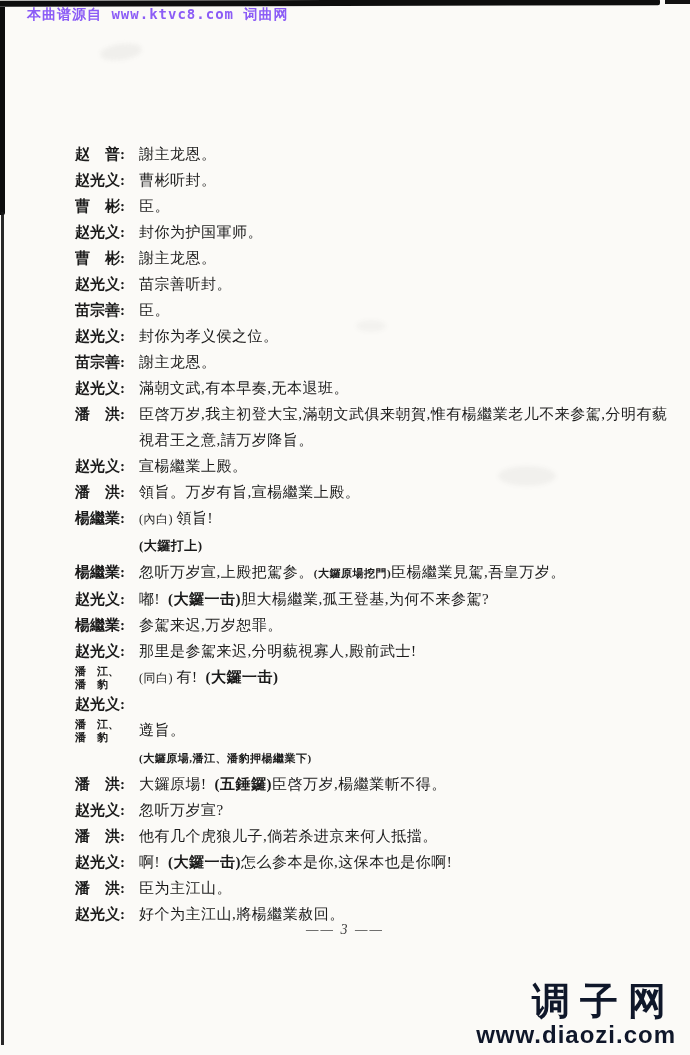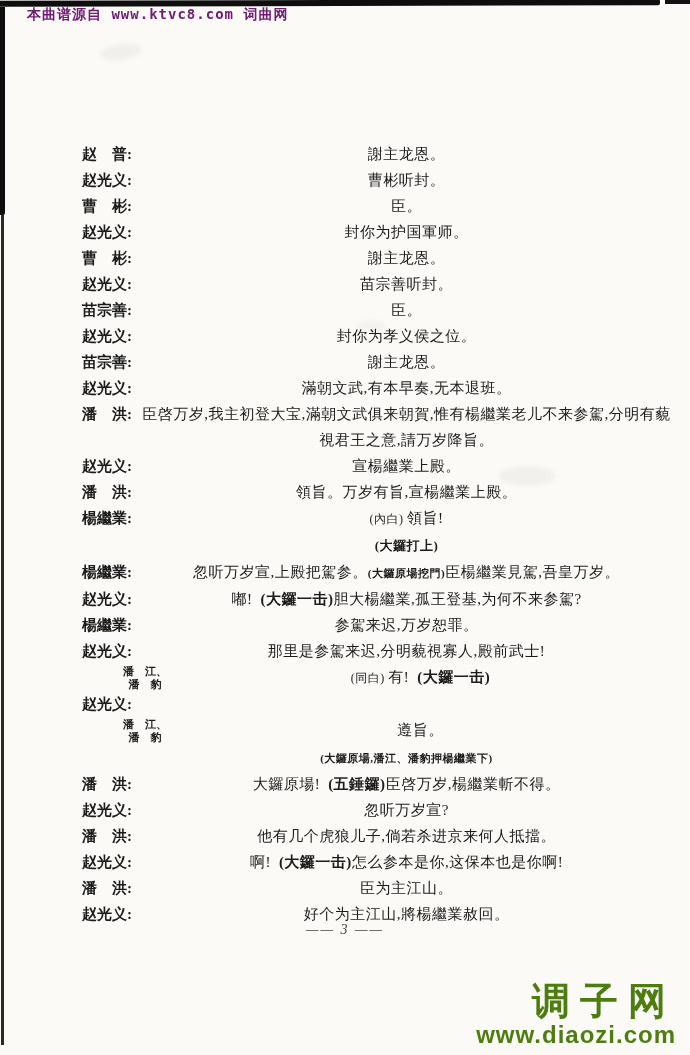--- a/index.html
+++ b/index.html
@@ -36,30 +36,30 @@
   
   .wm-top{
     position:absolute;top:6px;left:27px;
     font-family:"DejaVu Sans Mono", monospace;
     font-size:14px;letter-spacing:1px;
     font-weight:bold;
   }
 
   
   .script{
-    position:absolute;top:141px;left:75px;right:16px;text-align:center;
+    position:absolute;top:141px;left:75px;right:16px;
   }
   .row{display:flex;align-items:flex-start;}
   .speaker{
     flex:0 0 64px;
     font-size:15px;font-weight:bold;
     line-height:26px;white-space:nowrap;
   }
   .speaker.stacked{line-height:13px;padding-top:1px;font-size:11px;}
-  .speaker.stacked div{white-space:nowrap;margin-left:48px;}
+  .speaker.stacked div{white-space:nowrap;}
   .dialogue{
     flex:1;
     font-size:15px;line-height:26px;
     letter-spacing:.5px;
   }
   .seg-small{font-size:12px;}
   .seg-stage{font-weight:bold;font-size:13px;}
   .seg-stage-inline{font-weight:bold;margin-left:8px;}
   .seg-small-stage{font-size:11px;font-weight:bold;}
 
@@ -86,21 +86,21 @@
 <div class="page">
 
   <div class="top-edge-line"></div>
   <div class="top-edge-right"></div>
   <div class="left-edge-bar-top"></div>
   <div class="left-edge-bar"></div>
   <div class="smudge s1"></div>
   <div class="smudge s2"></div>
   <div class="smudge s3"></div>
 
-  <div class="wm-top" style="color: #701a75;">本曲谱源自 www.ktvc8.com 词曲网</div>
+  <div class="wm-top" style="color: #8b5cf6;">本曲谱源自 www.ktvc8.com 词曲网</div>
 
   <main class="script" id="script-body">
       <div class="row">
         <div class="speaker">赵　普:</div>
         <div class="dialogue"><span>謝主龙恩。</span></div>
       </div>
       <div class="row">
         <div class="speaker">赵光义:</div>
         <div class="dialogue"><span>曹彬听封。</span></div>
       </div>
@@ -214,18 +214,18 @@
         <div class="dialogue"><span>臣为主江山。</span></div>
       </div>
       <div class="row">
         <div class="speaker">赵光义:</div>
         <div class="dialogue"><span>好个为主江山,將楊繼業赦回。</span></div>
       </div>
     </main>
 
   <div class="page-number">—— 3 ——</div>
 
-  <div class="wm-bottom" style="color: #4d7c0f;">
+  <div class="wm-bottom" style="color: #0f172a;">
     <div class="site-name">调子网</div>
     <div class="site-url">www.diaozi.com</div>
   </div>
 
 </div>
 
 </body></html>

